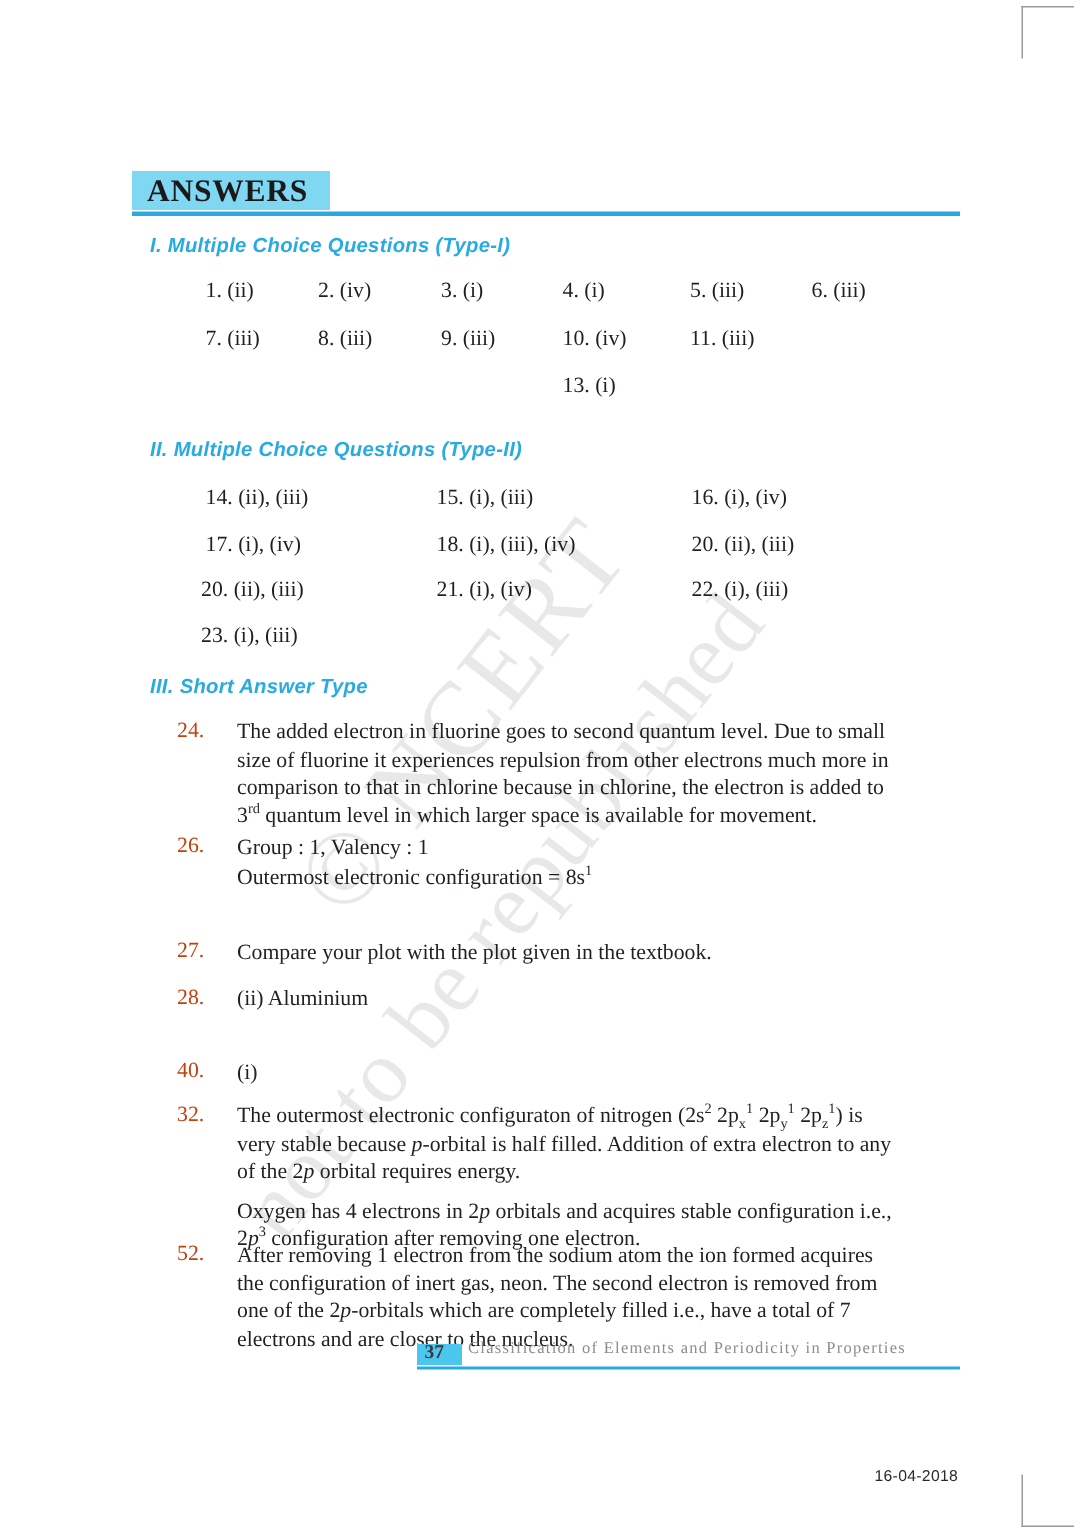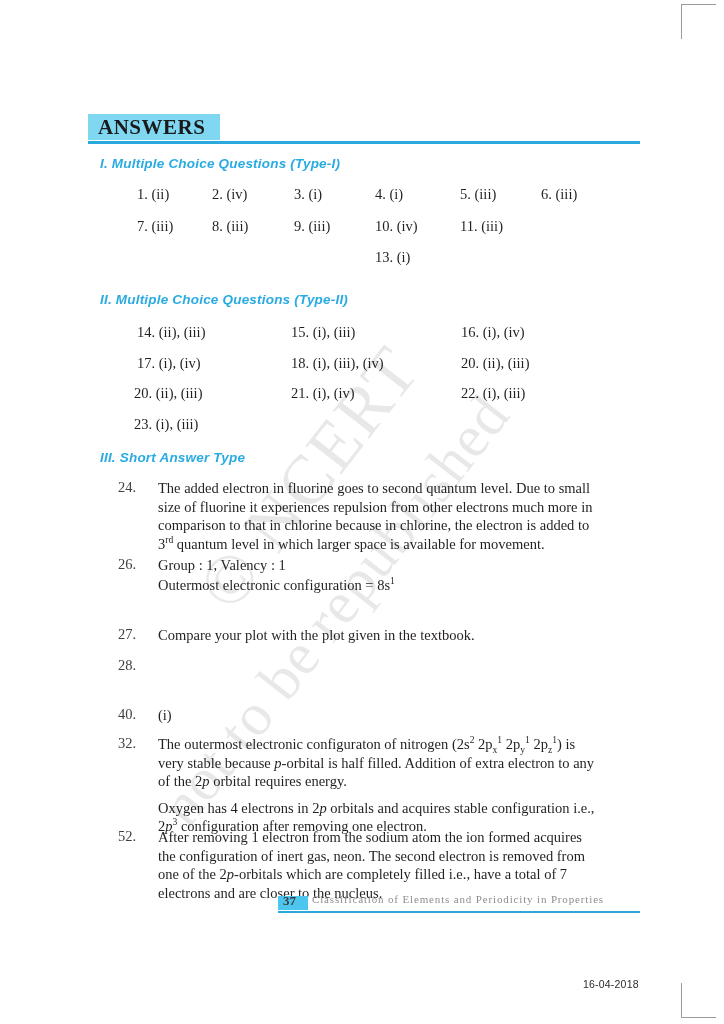--- a/index.html
+++ b/index.html
@@ -137,21 +137,21 @@
     left: 0;
     width: 724px;
   }
   .ans-num {
     position: absolute;
     left: 118px;
     width: 34px;
     text-align: left;
     font-size: 14.5px;
     font-family: "Liberation Serif", "DejaVu Serif", serif;
-    color: #404040;
+    color: #c2410c;
   }
   .ans-body {
     position: absolute;
     left: 158px;
     width: 442px;
     font-size: 14.5px;
     line-height: 18.5px;
     text-align: left;
     font-family: "Liberation Serif", "DejaVu Serif", serif;
     color: #231f20;
@@ -296,20 +296,21 @@
     <div class="ans-item" style="top:626px;">
       <div class="ans-num">27.</div>
       <div class="ans-body">
         <p>Compare your plot with the plot given in the textbook.</p>
       </div>
     </div>
 
     <div class="ans-item" style="top:657px;">
       <div class="ans-num">28.</div>
       <div class="ans-body">
+        <p>(ii) Aluminium</p>
       </div>
     </div>
 
     <div class="ans-item" style="top:706px;">
       <div class="ans-num">40.</div>
       <div class="ans-body">
         <p>(i)</p>
       </div>
     </div>
 

